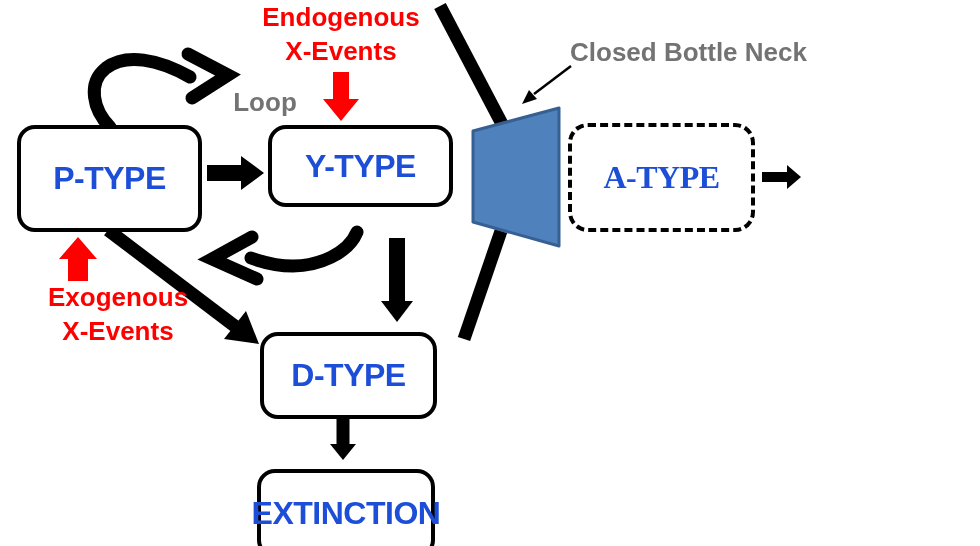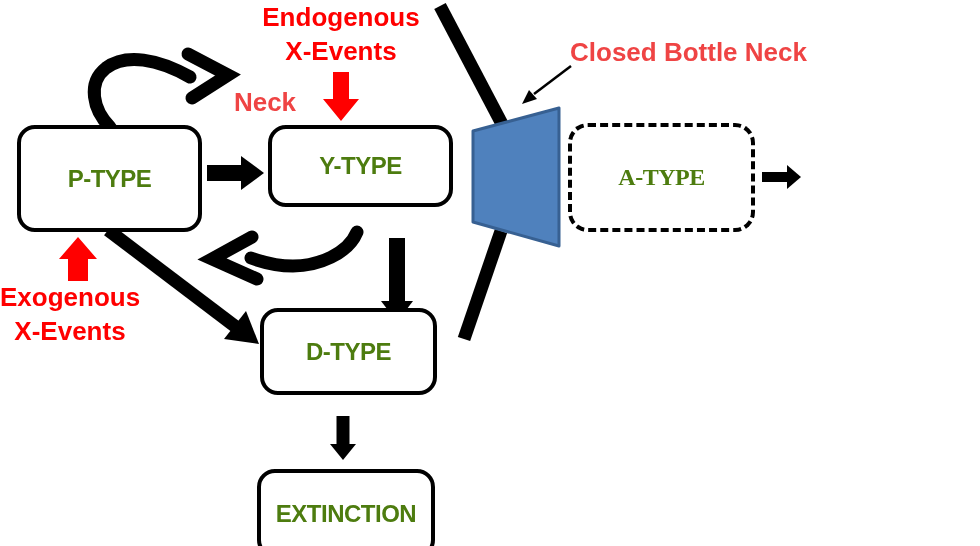--- a/index.html
+++ b/index.html
@@ -20,36 +20,36 @@
     position: absolute;
     z-index: 2;
     box-sizing: border-box;
     background: #ffffff;
     border: 4px solid #000000;
     border-radius: 18px;
     display: flex;
     align-items: center;
     justify-content: center;
     font-weight: bold;
-    font-size: 24px;
+    font-size: 32px;
     letter-spacing: -0.5px;
-    color: #4d7c0f;
+    color: #1d4ed8;
     white-space: nowrap;
   }
   .node.dashed {
     border-style: dashed;
     border-radius: 20px;
     font-family: Liberation Serif, serif;
   }
   .lbl {
     position: absolute;
     z-index: 3;
     font-weight: bold;
     white-space: nowrap;
-    color: #ef4444;
+    color: #737373;
   }
   .lbl.red {
     color: #ff0000;
     text-align: center;
     font-size: 26px;
     line-height: 34px;
     white-space: normal;
   }
   .lbl.black { font-size: 26px; }
 </style>
@@ -95,40 +95,40 @@
   </svg>
 
   <div class="node" style="left:17px; top:125px; width:185px; height:107px;">
     <span>P-TYPE</span>
   </div>
 
   <div class="node" style="left:268px; top:125px; width:185px; height:82px;">
     <span>Y-TYPE</span>
   </div>
 
-  <div class="node" style="left:260px; top:308px; width:177px; height:87px;">
+  <div class="node" style="left:260px; top:332px; width:177px; height:87px;">
     <span>D-TYPE</span>
   </div>
 
   <div class="node" style="left:257px; top:453px; width:178px; height:89px;margin-top:16px;">
     <span>EXTINCTION</span>
   </div>
 
   <div class="node dashed" style="left:568px; top:123px; width:187px; height:109px;">
     <span>A-TYPE</span>
   </div>
 
 
-  <div class="lbl black" style="left:228px; top:87px; width:74px; text-align:center;">Neck</div>
+  <div class="lbl black" style="left:228px; top:87px; width:74px; text-align:center;">Loop</div>
 
   <div class="lbl red" style="left:251px; top:0px; width:180px;">
     <span style="display:block;">Endogenous</span>
     <span style="display:block;">X-Events</span>
   </div>
 
-  <div class="lbl red" style="left:0px; top:280px; width:140px;">
+  <div class="lbl red" style="left:0px; top:280px; width:140px;padding-left:48px;">
     <span style="display:block;">Exogenous</span>
     <span style="display:block;">X-Events</span>
   </div>
 
   <div class="lbl black" style="left:570px; top:37px;">Closed Bottle Neck</div>
 
 </div>
 
 </body></html>

